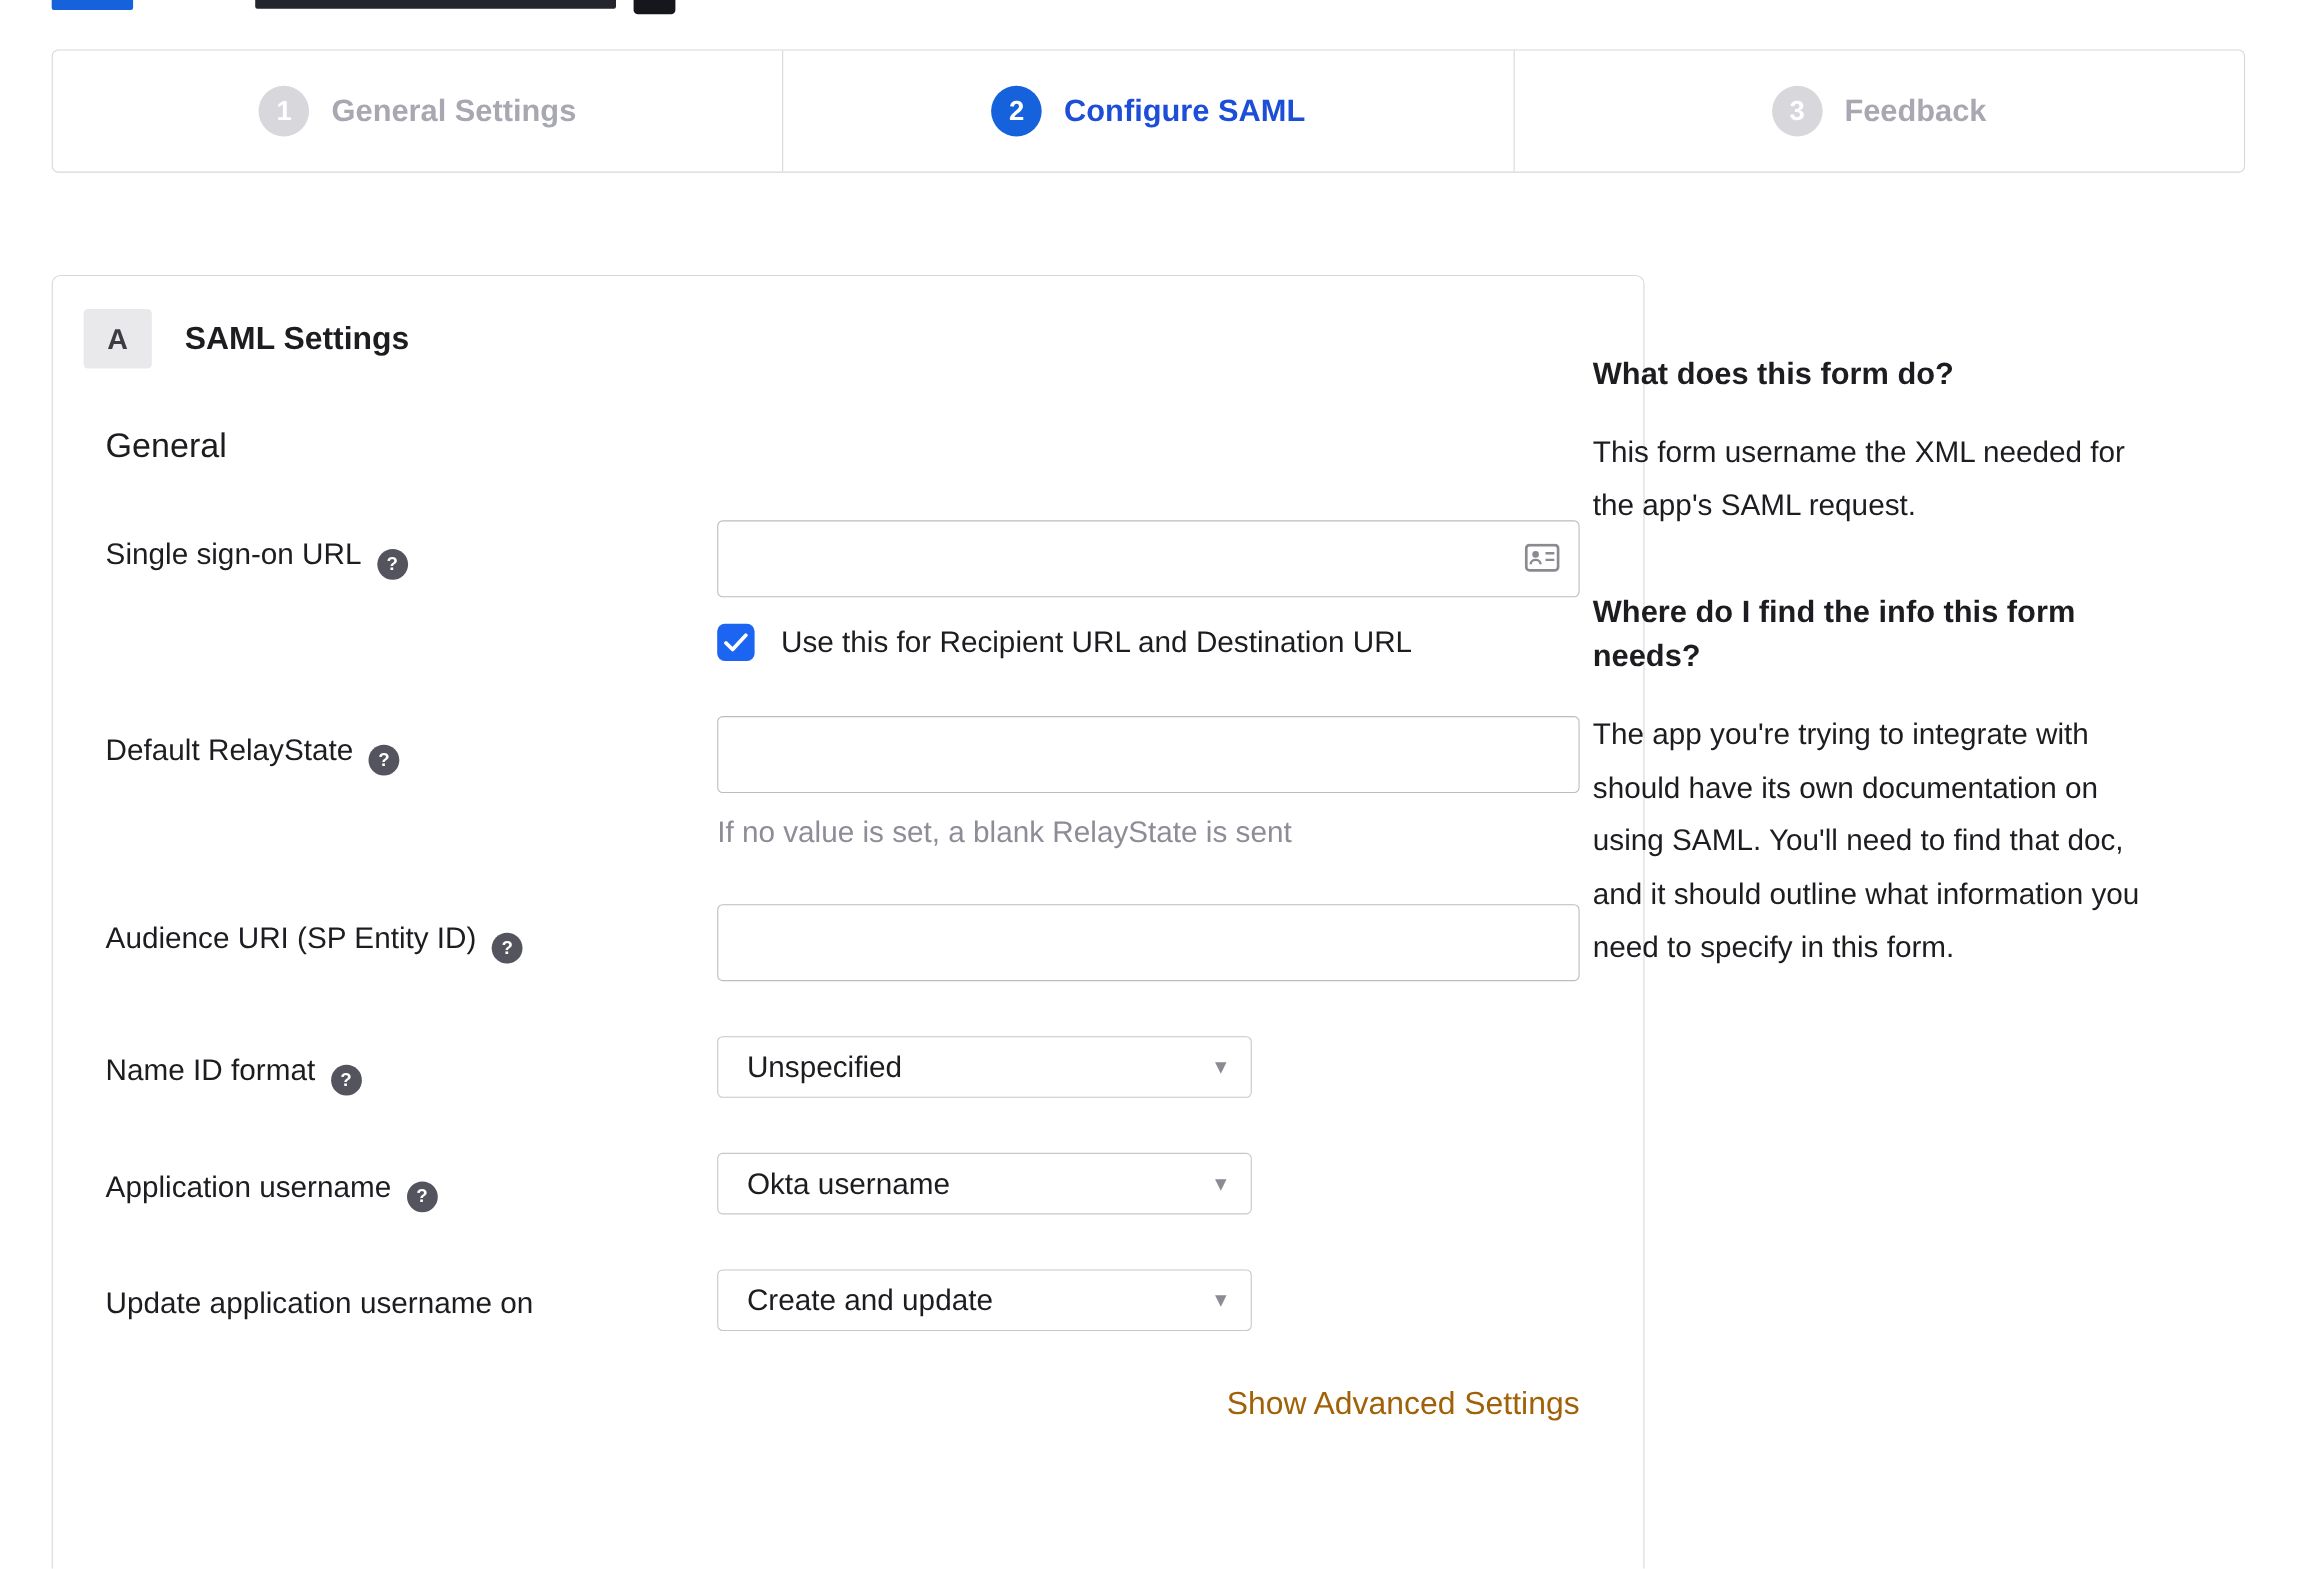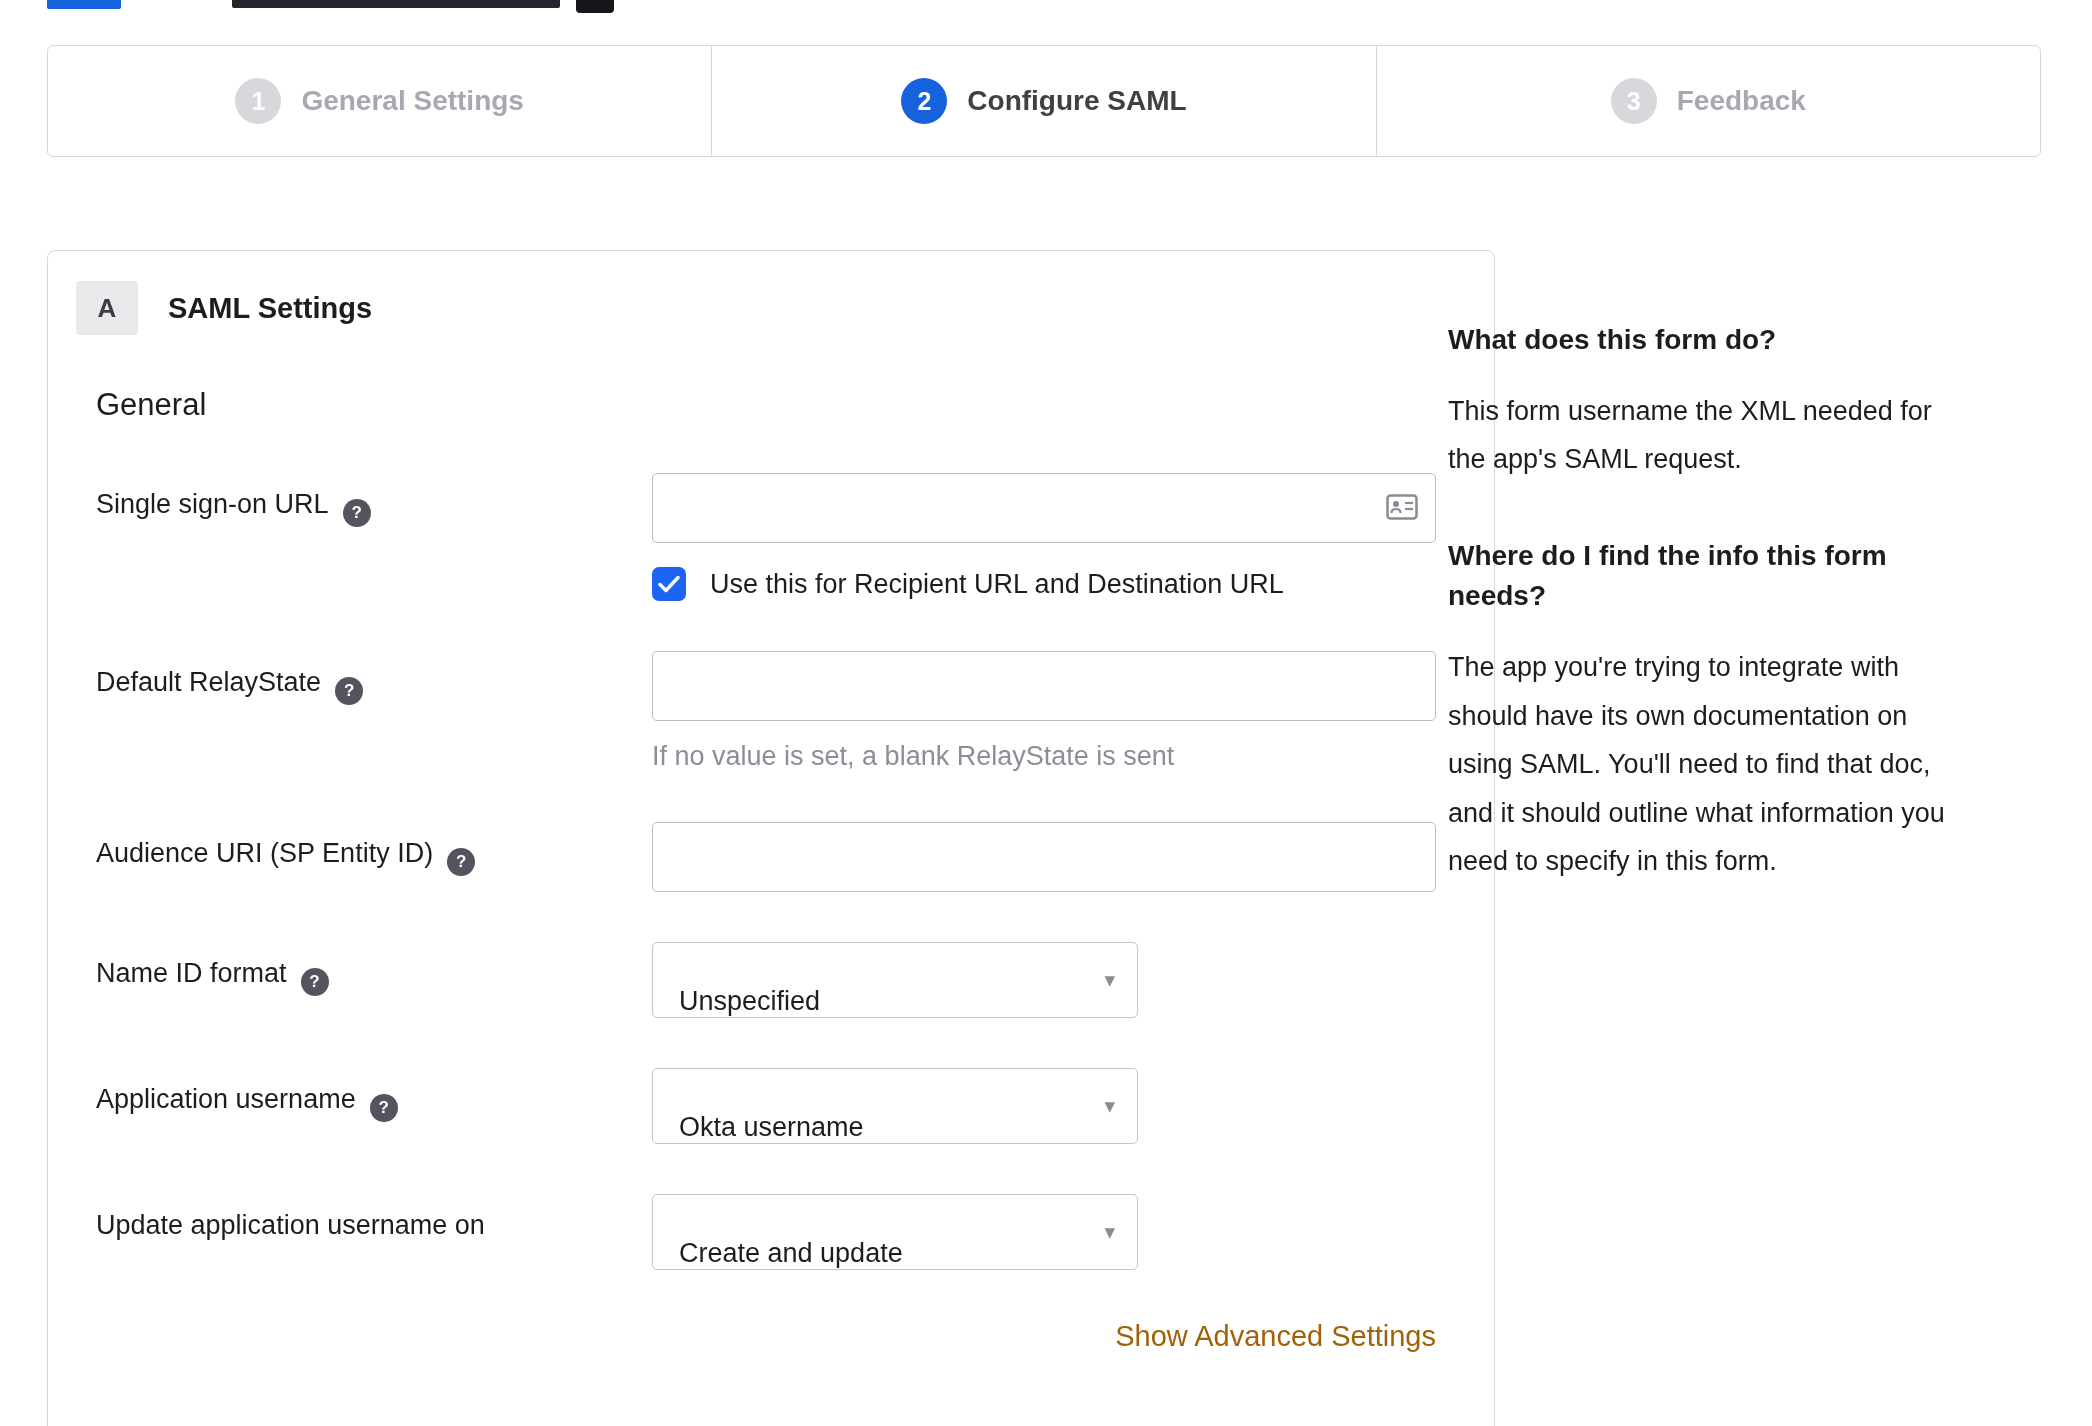--- a/index.html
+++ b/index.html
@@ -27,21 +27,21 @@
     border-left:1px solid #d8d8dc; cursor:pointer;
   }
   .step:first-child { border-left:none; }
   .step-circle {
     width:46px; height:46px; border-radius:50%;
     background:#d7d7dc; color:#ffffff; font-weight:700; font-size:25px;
     display:flex; align-items:center; justify-content:center; flex:0 0 auto;
   }
   .step.active .step-circle { background:#1662dd; }
   .step-label { font-size:28px; font-weight:700; color:#a8a8b2; }
-  .step.active .step-label { color:#404040; }
+  .step.active .step-label { color:#1d4ed8; }
 
   
   .panel {
     position:absolute; left:47px; top:250px; width:1448px; height:1210px;
     background:#fff; border:1px solid #d8d8dc; border-radius:8px;
     padding:30px 48px 0 48px;
   }
   .panel-header { display:flex; align-items:center; gap:30px; margin-left:-20px; }
   .section-badge {
     width:62px; height:54px; background:#e9e9eb; border-radius:4px;
@@ -75,23 +75,23 @@
   .checkbox-row { display:flex; align-items:center; gap:24px; margin-top:24px; }
   .checkbox {
     width:34px; height:34px; border-radius:7px; background:#1c64f2;
     display:flex; align-items:center; justify-content:center; cursor:pointer; flex:0 0 auto;
   }
   .checkbox-label { font-size:27px; }
 
   .hint { margin-top:20px; font-size:27px; color:#8d8d97; }
 
   .select {
-    width:486px; height:76px;
+    width:486px; height:56px;
     border:1px solid #c4c7cc; border-radius:5px; background:#fff;
-    display:flex; align-items:flex-end; padding:0 26px;
+    display:flex; align-items:center; padding:0 26px;
     font-size:27px; color:#1d1d21; position:relative; cursor:pointer;
   }
   .select .caret {
     position:absolute; right:22px; top:50%; transform:translateY(-50%);
     color:#8b8b93; font-size:21px;
   }
 
   .advanced-row { width:1340px; text-align:right; margin-top:12px; }
   .advanced-link {
     font-size:29px; color:#a16207; text-decoration:none; cursor:pointer;

